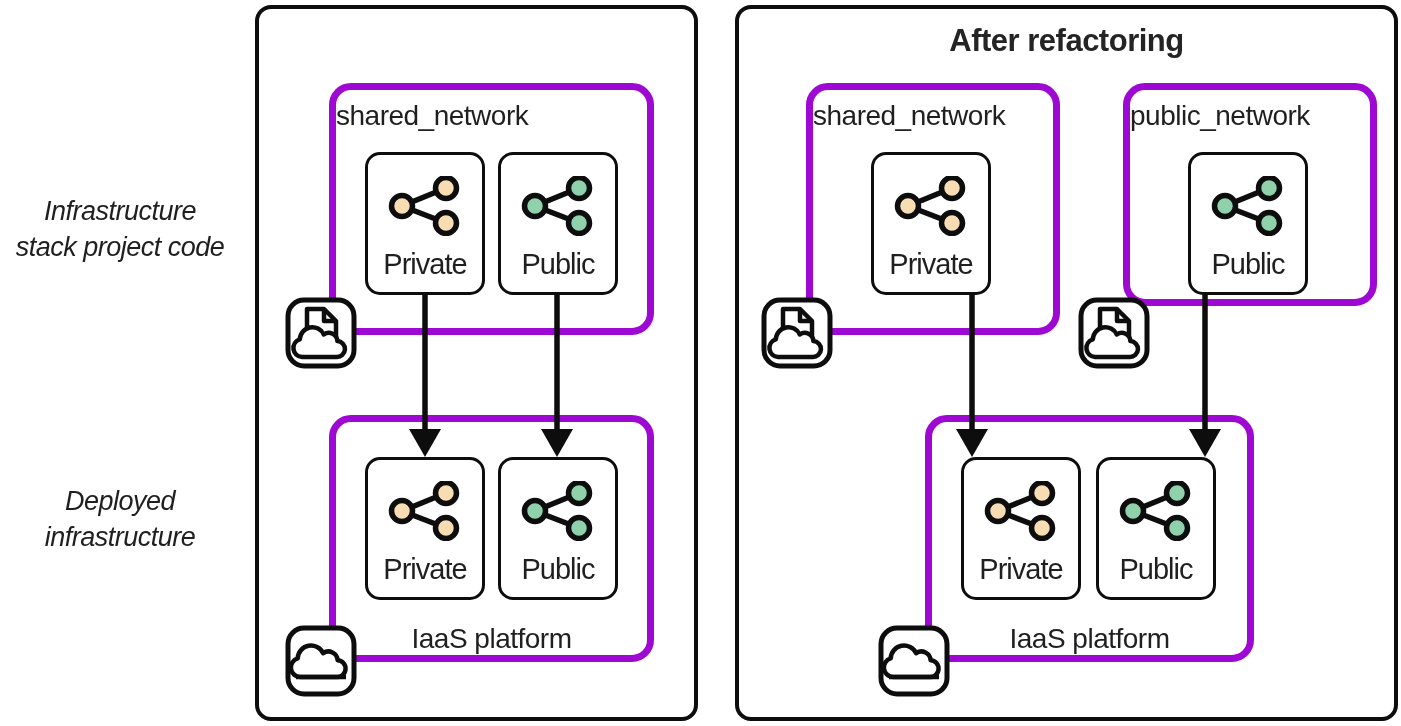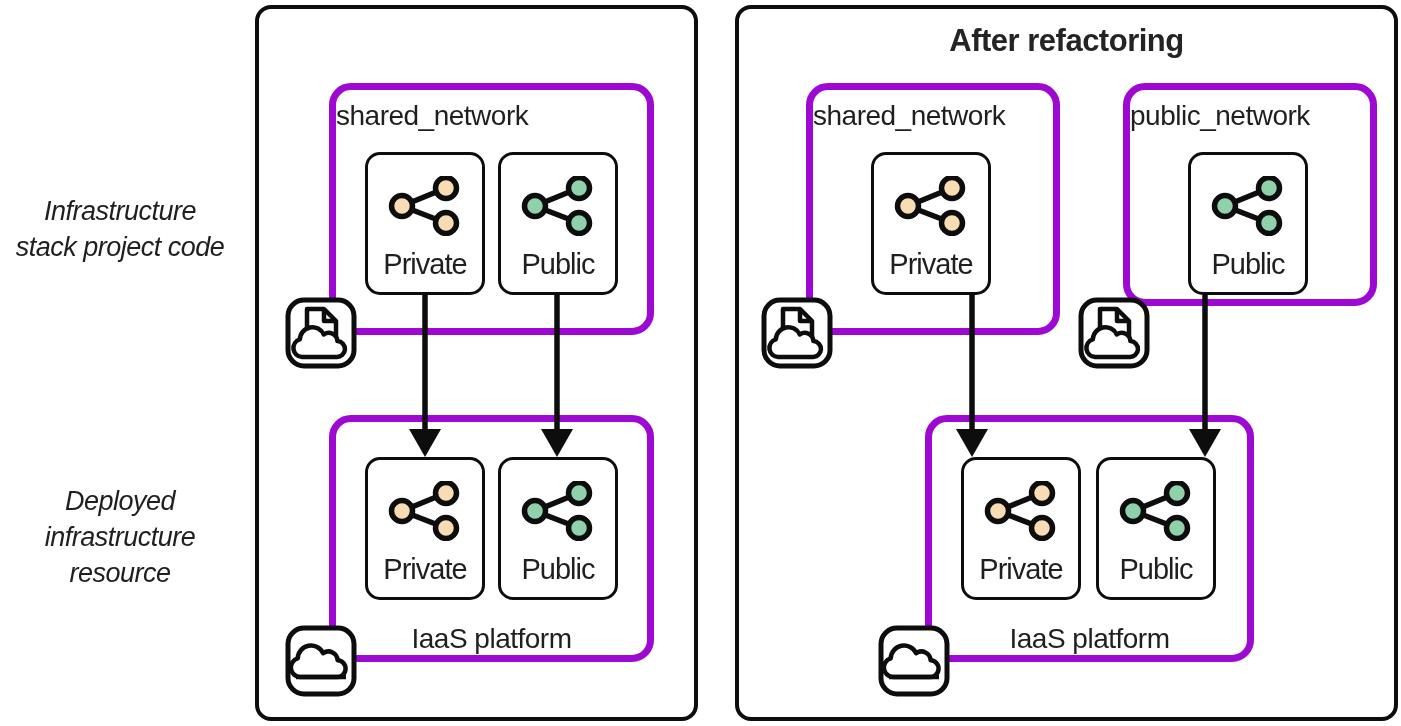--- a/index.html
+++ b/index.html
@@ -74,21 +74,20 @@
 
 <div class="canvas">
 
   <div class="row-label code">
     <div>Infrastructure</div>
     <div>stack project code</div>
   </div>
   <div class="row-label deployed">
     <div>Deployed</div>
     <div>infrastructure</div>
-    <div>resource</div>
   </div>
 
   <section class="panel before">
 
     <div class="pbox" style="left:70px;top:74px;width:325px;height:252px">
       <div class="pbox-name">shared_network</div>
     </div>
     <div class="node" style="left:106px;top:143px">
       <svg class="share-svg" viewBox="0 0 74 60">
         <line class="lk" x1="14" y1="30" x2="58" y2="12"></line>

